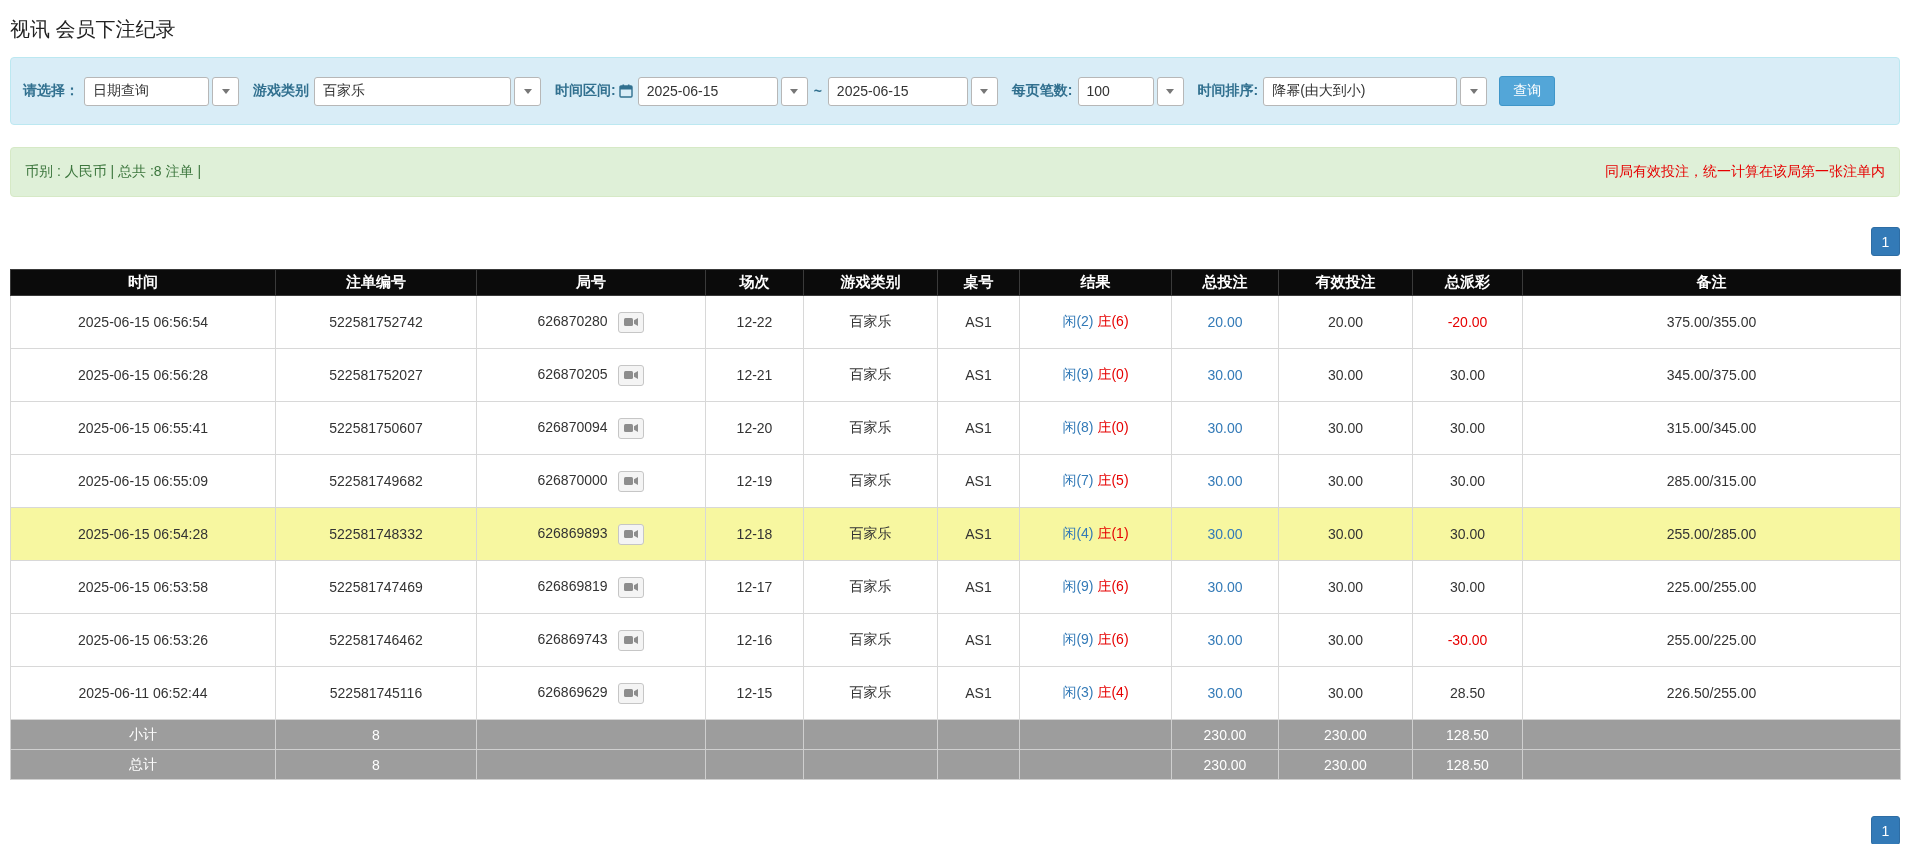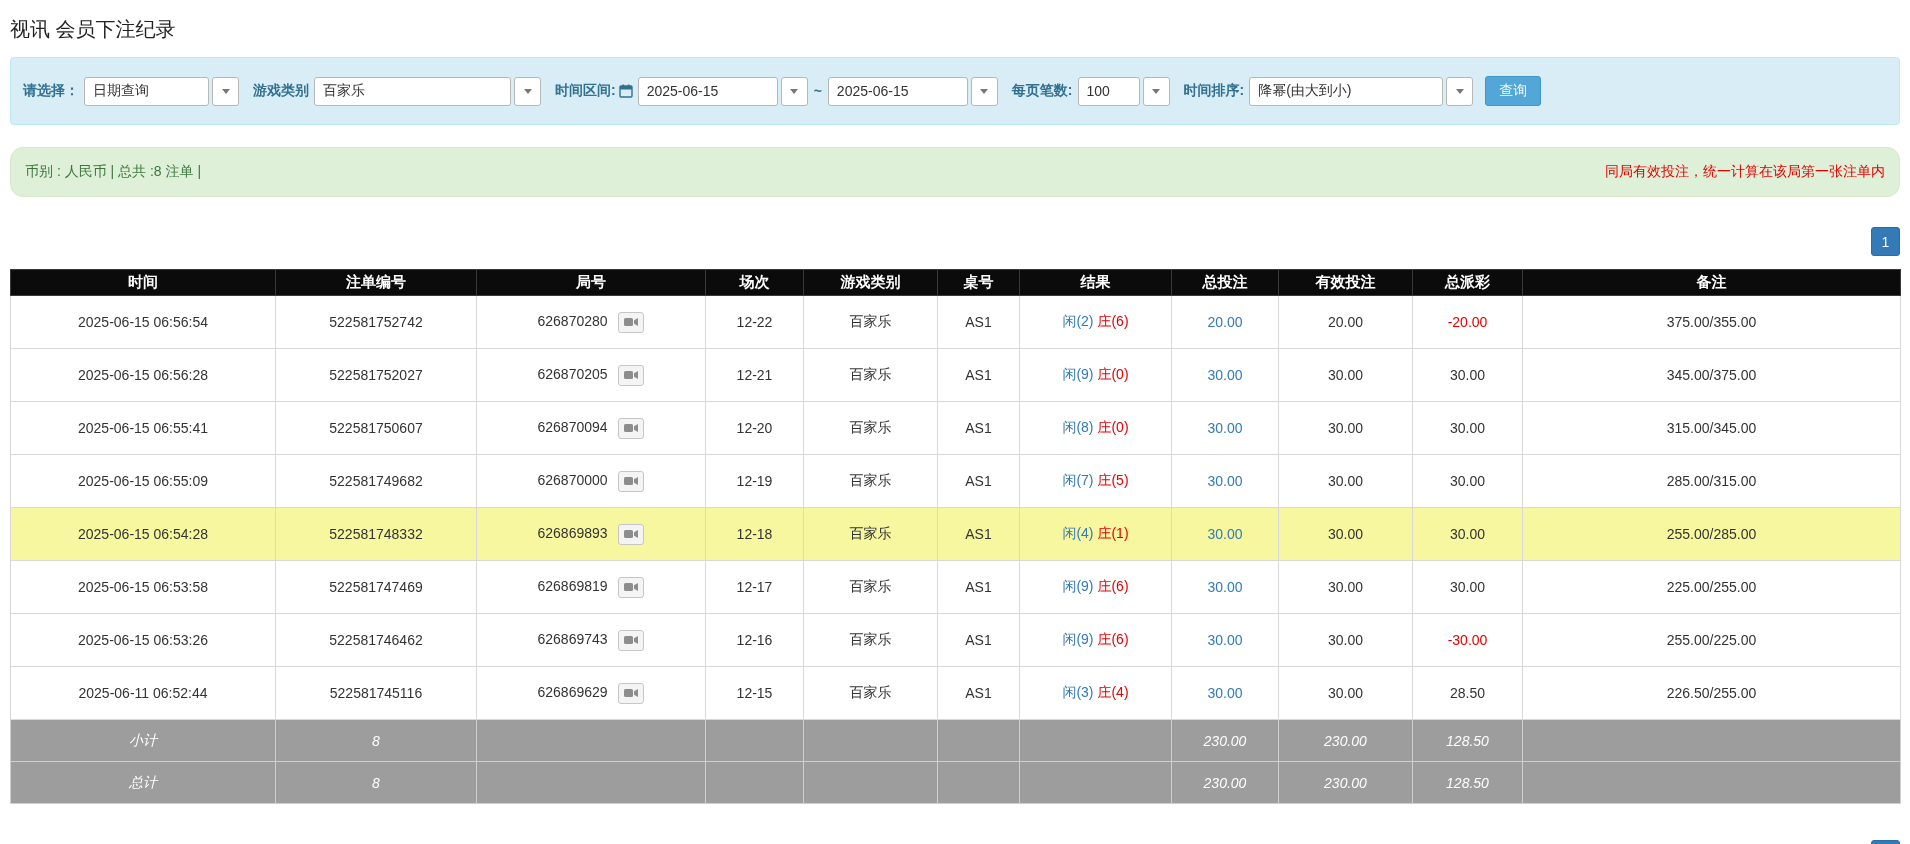--- a/index.html
+++ b/index.html
@@ -32,21 +32,21 @@
   }
   .caret { width:0; height:0; border-left:4px solid transparent; border-right:4px solid transparent; border-top:5px solid #777; }
   .tilde { margin:0 6px; color:#31708f; font-weight:bold; }
   .search-btn {
     height:30px; margin-left:12px; padding:0 13px; border-radius:3px; cursor:pointer;
     background:var(--search_button,#53a6d8); border:1px solid #3f96c9; color:#fff; font-size:14px; font-family:inherit;
   }
 
   
   .info-bar {
-    margin-top:22px; background:#dff0d8; border:1px solid #d6e9c6; border-radius:13px;
+    margin-top:22px; background:#dff0d8; border:1px solid #d6e9c6; border-radius:4px;
     padding:15px 14px; display:flex; justify-content:space-between; align-items:center; font-size:14px;
   }
   .info-left { color:#3c763d; }
   .info-right { color:var(--negative,#e60000); }
 
   
   .pagination { display:flex; justify-content:flex-end; }
   .pagination.top { margin:30px 0 13px; }
   .pagination.bottom { margin-top:36px; }
   .page-btn {
@@ -61,21 +61,21 @@
     background:#0b0b0b; color:#fff; font-weight:bold; font-size:15px;
     height:26px; border:1px solid #3a3a3a; text-align:center;
   }
   .records tbody td {
     height:53px; border:1px solid #d8d8d8; text-align:center; color:#333; background:transparent;
     overflow:hidden; text-overflow:ellipsis;
   }
   .records tbody tr { background:#fff; }
   .records tbody tr.highlight { background:var(--highlight,#f7f7a0); }
   .records tfoot td {
-    height:42px; background:#9d9d9d; color:#fff; text-align:center; border:1px solid #cfcfcf; font-size:14px;font-style:italic;
+    height:30px; background:#9d9d9d; color:#fff; text-align:center; border:1px solid #cfcfcf; font-size:14px;
   }
   .player { color:var(--accent,#337ab7); }
   .banker { color:var(--negative,#e60000); }
   .bet-link { color:var(--accent,#337ab7); text-decoration:none; cursor:pointer; }
   td.payout.neg { color:var(--negative,#e60000); }
   .replay {
     margin-left:7px; width:26px; height:21px; border:1px solid #c6c6c6; border-radius:3px; background:#f4f4f4;
     display:inline-flex; align-items:center; justify-content:center; vertical-align:middle; padding:0; cursor:pointer;
   }
   .cal-icon { display:inline-block; vertical-align:-2px; }
@@ -122,21 +122,21 @@
     <span class="tilde">~</span>
     <span class="combo">
       <input class="combo-input" style="width: 140px;" readonly="" value="2025-06-15">
       <button class="combo-btn">
         <span class="caret"></span>
       </button>
     </span>
 
     <span class="flabel">每页笔数:</span>
     <span class="combo">
-      <input class="combo-input" style="width: 62px;" readonly="" value="100">
+      <input class="combo-input" style="width: 76px;" readonly="" value="100">
       <button class="combo-btn">
         <span class="caret"></span>
       </button>
     </span>
 
     <span class="flabel">时间排序:</span>
     <span class="combo">
       <input class="combo-input" style="width: 194px;" readonly="" value="降幂(由大到小)">
       <button class="combo-btn">
         <span class="caret"></span>

